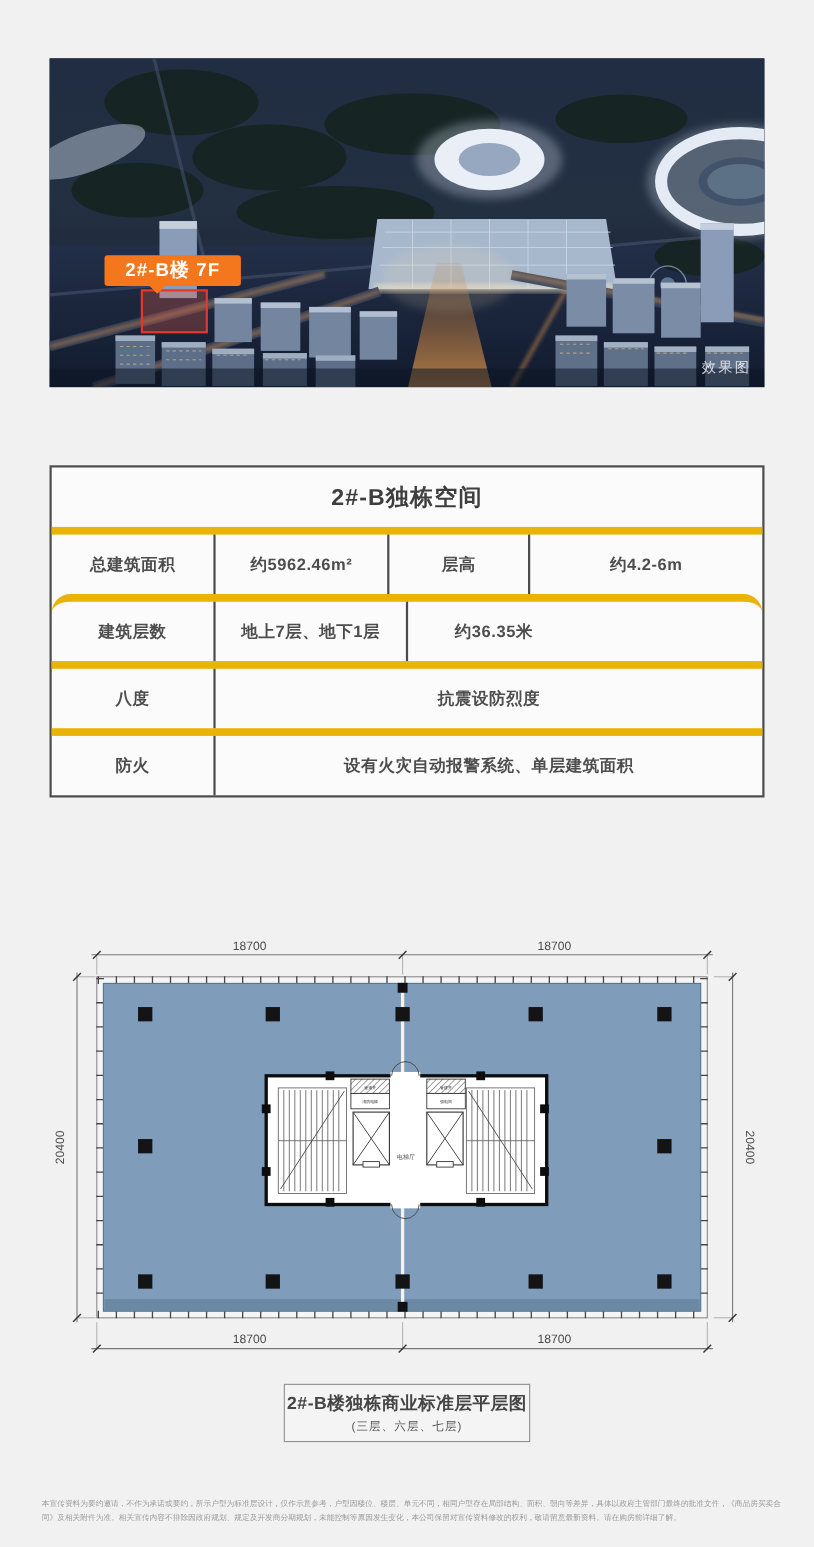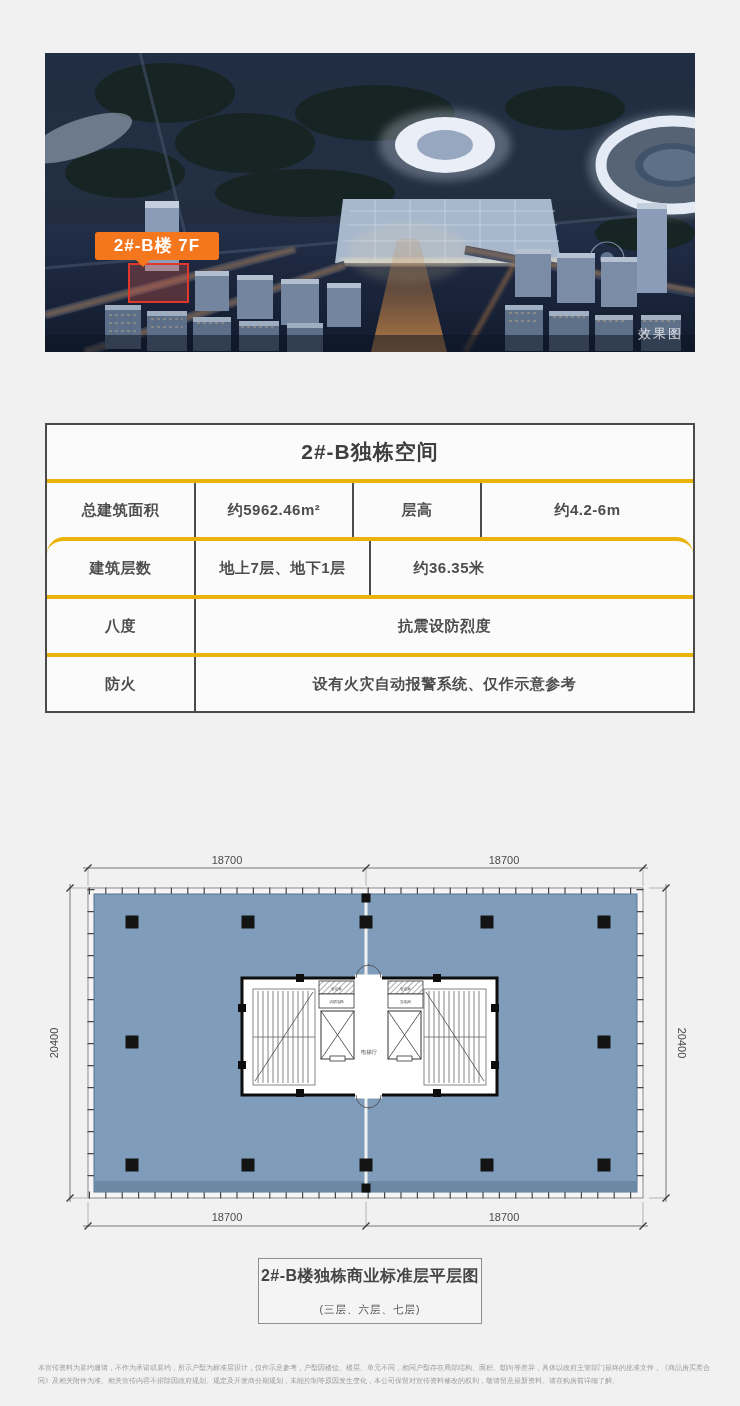--- a/index.html
+++ b/index.html
@@ -15,38 +15,38 @@
   .hero-label::after{content:"";position:absolute;left:40px;bottom:-7px;
       border:8px solid transparent;border-top:8px solid #f4761d;border-bottom:0;}
   .hero-highlight{position:absolute;left:83px;top:210px;width:57px;height:36px;
       border:2px solid #e0392b;background:rgba(232,90,70,.28);z-index:2;}
   .hero-watermark{position:absolute;right:12px;bottom:9px;color:rgba(255,255,255,.78);
       font-size:13px;letter-spacing:2px;z-index:3;}
 
   
   .spec{position:absolute;left:45px;top:423px;width:650px;border:2px solid #4b4b4b;
       background:#fbfbfb;box-sizing:border-box;color:#4d4d4d;}
-  .spec .trow{display:grid;border-top:4px solid #eab308;height:54px;}
+  .spec .trow{display:grid;border-top:7px solid #eab308;height:54px;}
   .spec .title-row{display:flex;align-items:center;justify-content:center;height:54px;border-top:none;
       font-size:21px;font-weight:bold;color:#3e3e3e;letter-spacing:1px;}
   .spec .cell{display:flex;align-items:center;justify-content:center;border-left:2px solid #4b4b4b;
       font-size:15px;font-weight:600;text-align:center;padding:0 4px;letter-spacing:.5px;}
   .spec .cell:first-child{border-left:none;}
   .r1{grid-template-columns:147px 158px 128px 1fr;}
   .r2{grid-template-columns:147px 1fr;}
   .r3{grid-template-columns:147px 175px 158px 1fr;border-radius:17px;}
   .r4{grid-template-columns:147px 1fr;}
   .r5{grid-template-columns:147px 1fr;}
 
   
   .plan{position:absolute;left:0;top:840px;width:740px;height:420px;}
   .caption{position:absolute;left:50%;transform:translateX(-50%);top:1258px;width:222px;
       border:1px solid #8f8f8f;background:#f4f4f4;text-align:center;padding:7px 0 6px 0;}
   .caption .c1{font-size:16px;font-weight:bold;color:#454545;letter-spacing:.5px;}
-  .caption .c2{font-size:10.5px;color:#555;margin-top:16px;letter-spacing:1px;text-align:center;}
+  .caption .c2{font-size:10.5px;color:#555;margin-top:3px;letter-spacing:1px;text-align:center;}
 
   
   .footer{position:absolute;left:38px;top:1361px;width:680px;color:#9b9b9b;font-size:7px;
       line-height:13px;white-space:nowrap;}
 </style>
 </head>
 <body>
 
 <div class="hero">
   <svg viewBox="0 0 650 299" preserveAspectRatio="none">
@@ -177,21 +177,21 @@
     <div class="cell">建筑层数</div>
     <div class="cell">地上7层、地下1层</div>
     <div class="cell">约36.35米</div>
   </div>
   <div class="trow r4">
     <div class="cell">八度</div>
     <div class="cell">抗震设防烈度</div>
   </div>
   <div class="trow r5">
     <div class="cell">防火</div>
-    <div class="cell">设有火灾自动报警系统、仅作示意参考</div>
+    <div class="cell">设有火灾自动报警系统、单层建筑面积</div>
   </div>
 </div>
 
 <svg class="plan" viewBox="0 0 740 420">
   <defs>
     <pattern id="hatch" width="4" height="4" patternTransform="rotate(45)" patternUnits="userSpaceOnUse">
       <rect width="4" height="4" fill="#fff"></rect>
       <line x1="0" y1="0" x2="0" y2="4" stroke="#777" stroke-width="1.2"></line>
     </pattern>
   </defs>

